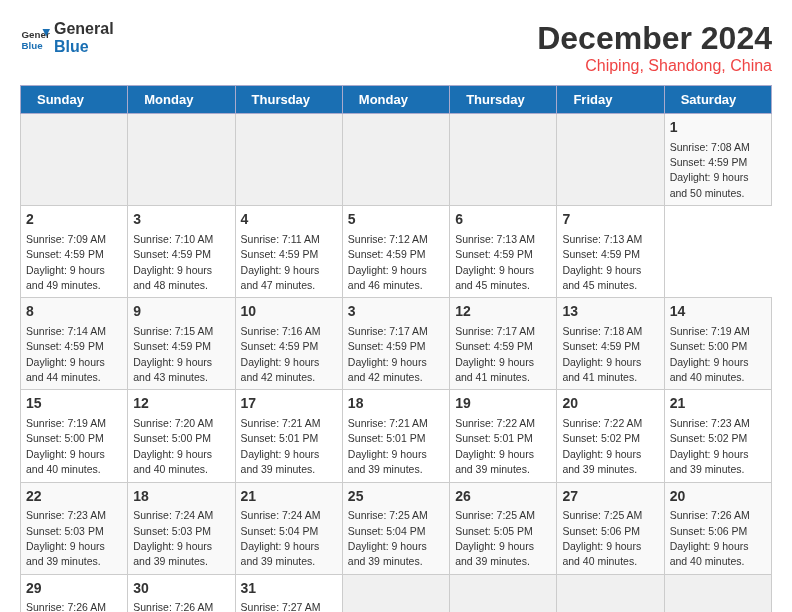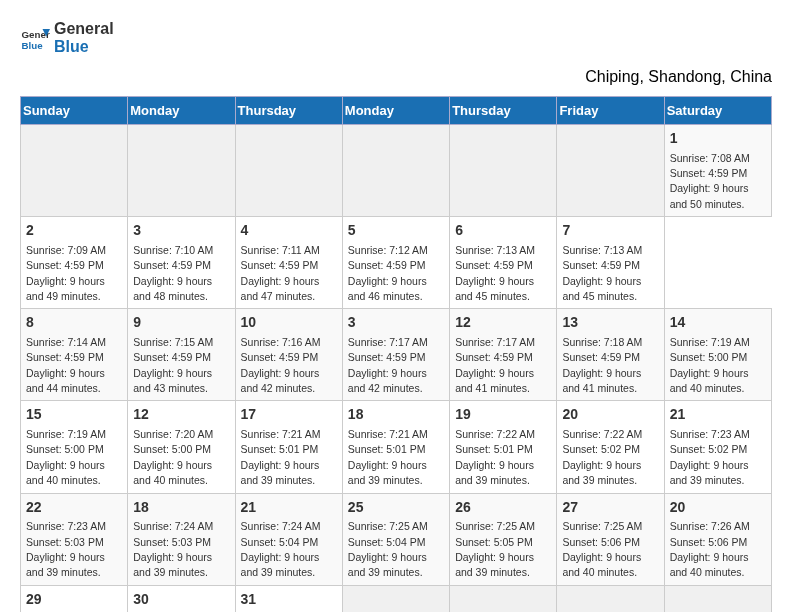--- a/index.html
+++ b/index.html
@@ -28,33 +28,32 @@
     .title-area {
       text-align: right;
     }
     .month-title {
       font-size: 32px;
       font-weight: bold;
       color: #333;
     }
     .location-title {
       font-size: 16px;
-      color: #000000;
-      margin-top: 48px;
+      color: #ef4444;
     }
     table {
       width: 100%;
       border-collapse: collapse;
       font-size: 11px;
     }
     thead tr th {
       background-color: #1a6fb3;
       color: #fff;
       text-align: left;
-      padding: 6px 2px;
+      padding: 6px 16px;
       font-size: 13px;
       font-weight: bold;
       border: 1px solid #aac;
     }
     tbody tr td {
       vertical-align: top;
       padding: 4px 5px;
       border: 1px solid #ccc;
       background: #fff;
       min-height: 70px;
@@ -89,20 +88,21 @@
       <text x="2" y="20" font-size="13" font-weight="bold" fill="#333">General</text>
       <text x="2" y="34" font-size="13" font-weight="bold" fill="#1a6fb3">Blue</text>
       <polygon points="30,8 40,8 35,18" fill="#1a6fb3"></polygon>
     </svg>
     <div>
       <div style="font-size:16px;font-weight:bold;color:#333;">General</div>
       <div style="font-size:16px;font-weight:bold;color:#1a6fb3;">Blue</div>
     </div>
   </div>
   <div class="title-area">
+    <div class="month-title">December 2024</div>
     <div class="location-title">Chiping, Shandong, China</div>
   </div>
 </div>
 
 <table>
   <thead>
     <tr>
     <th>Sunday</th>
         <th>Monday</th>
         <th>Thursday</th>

